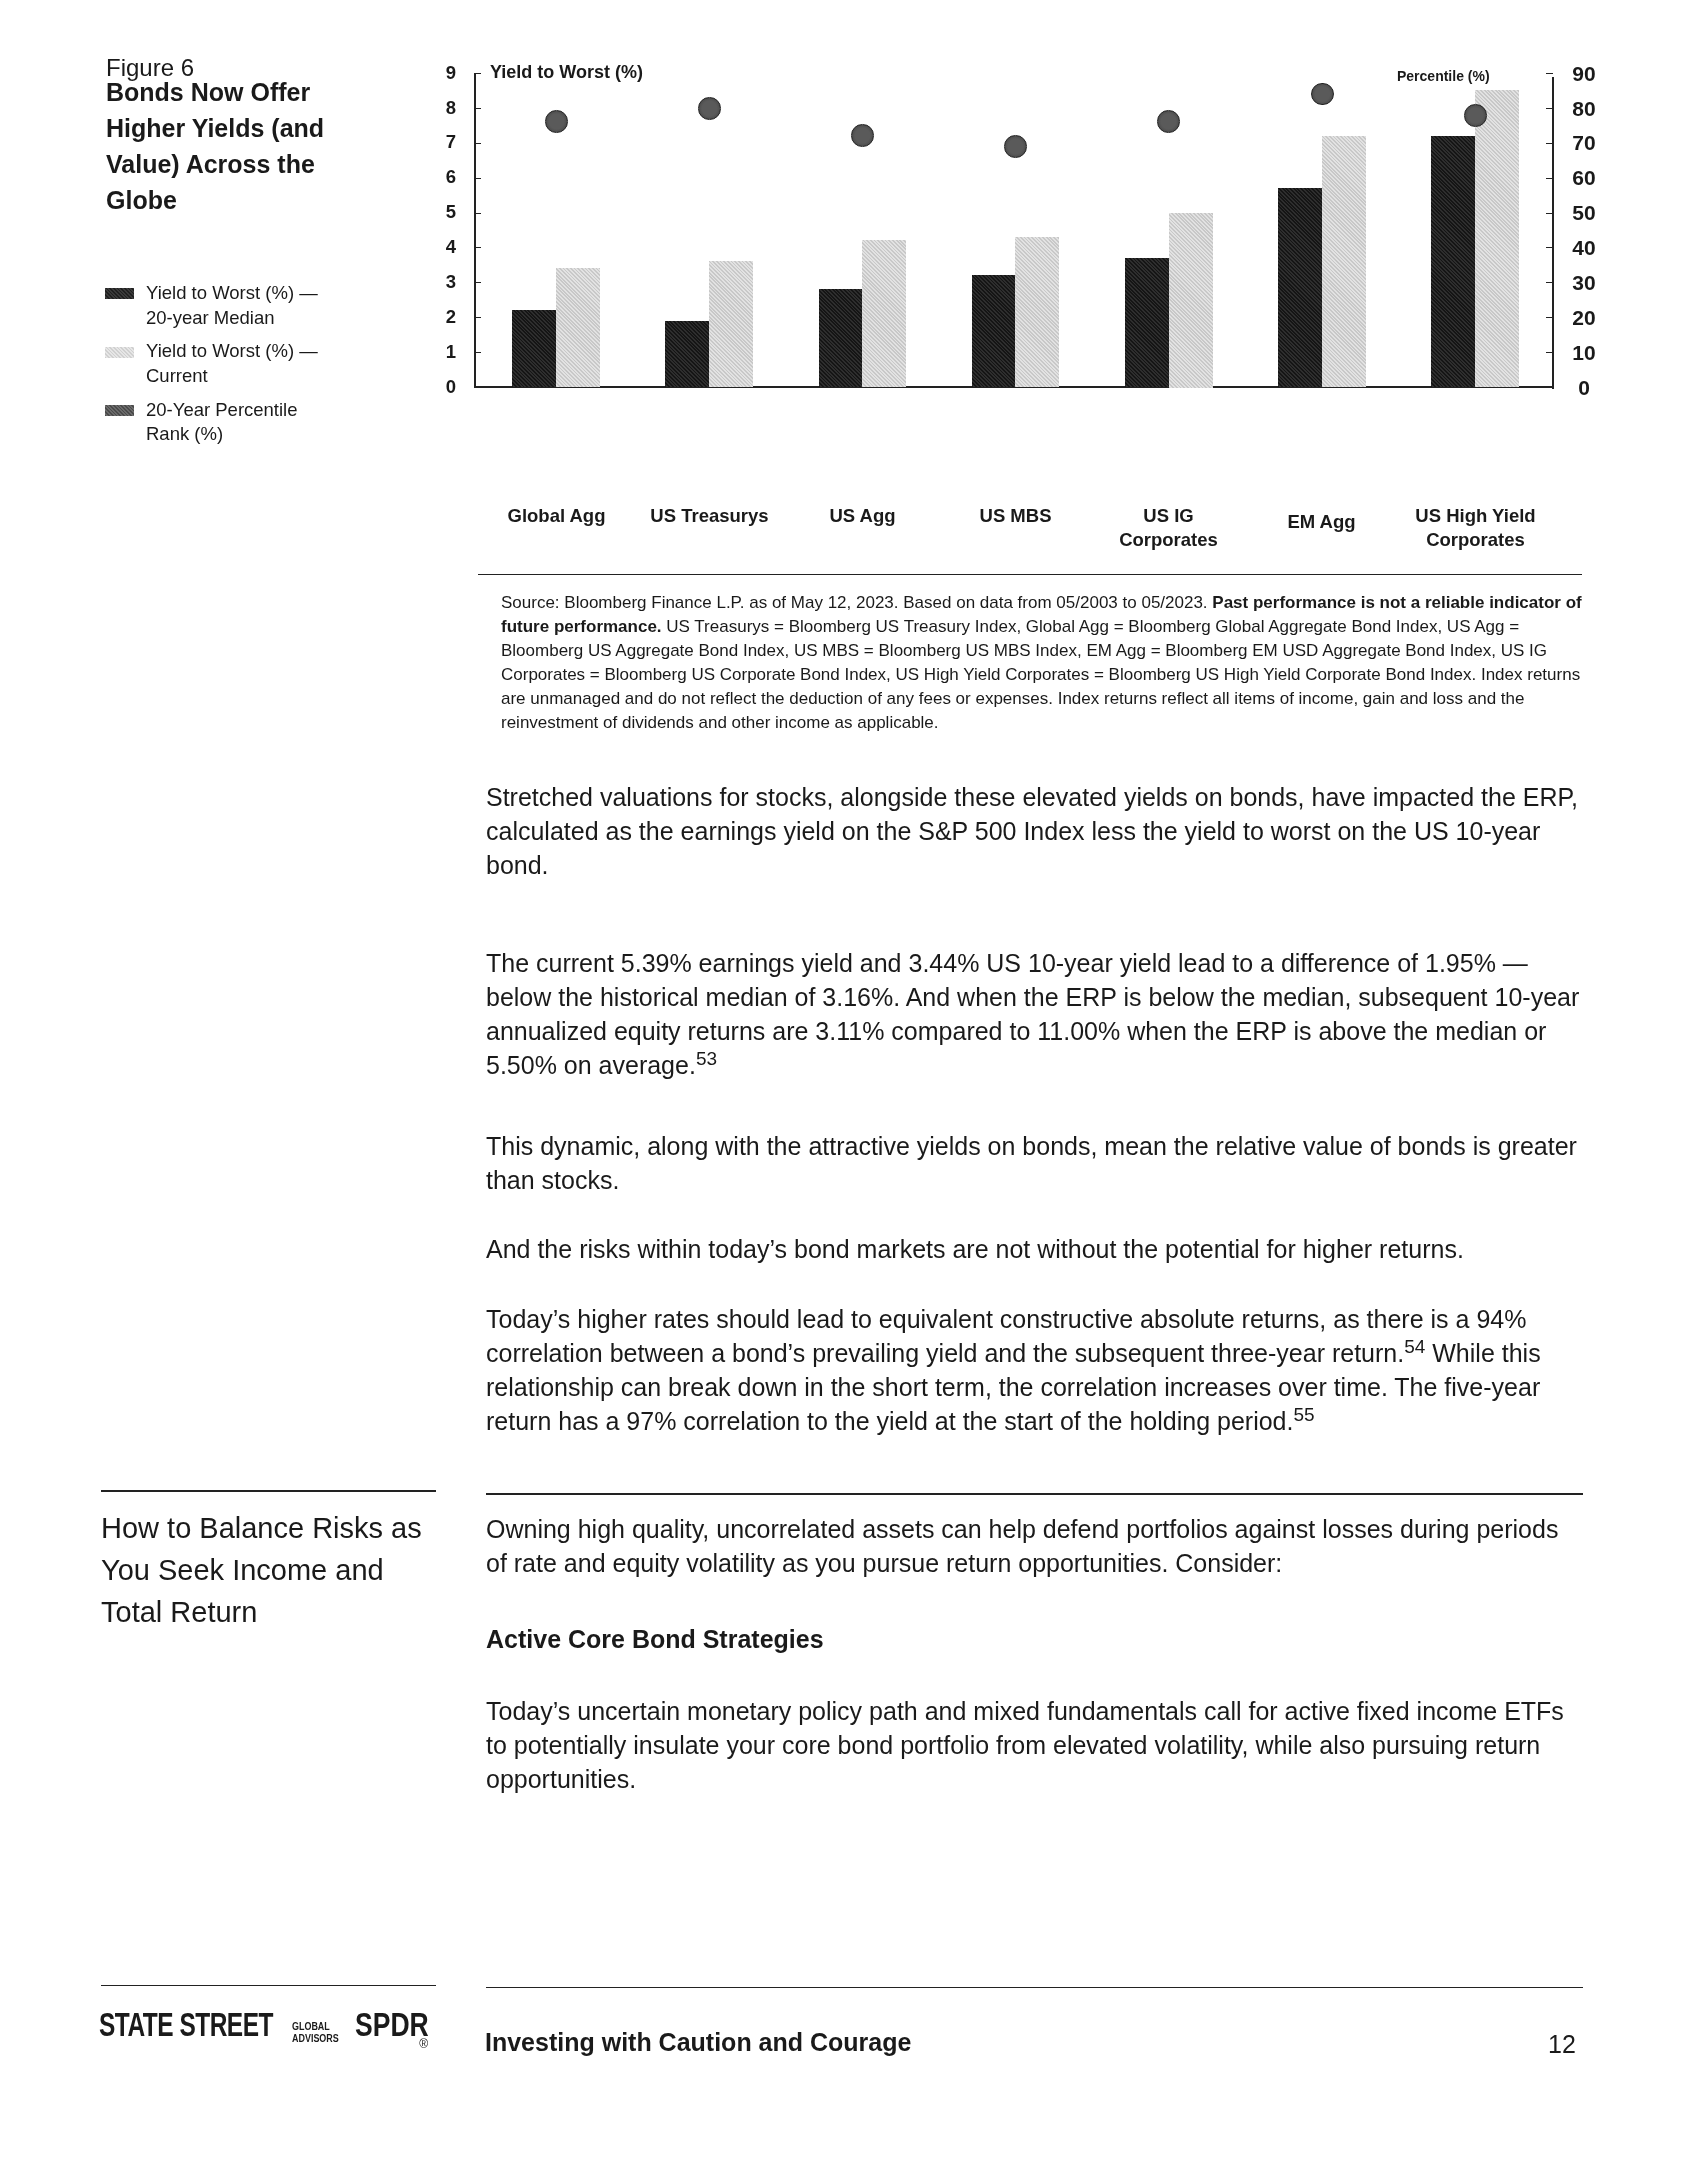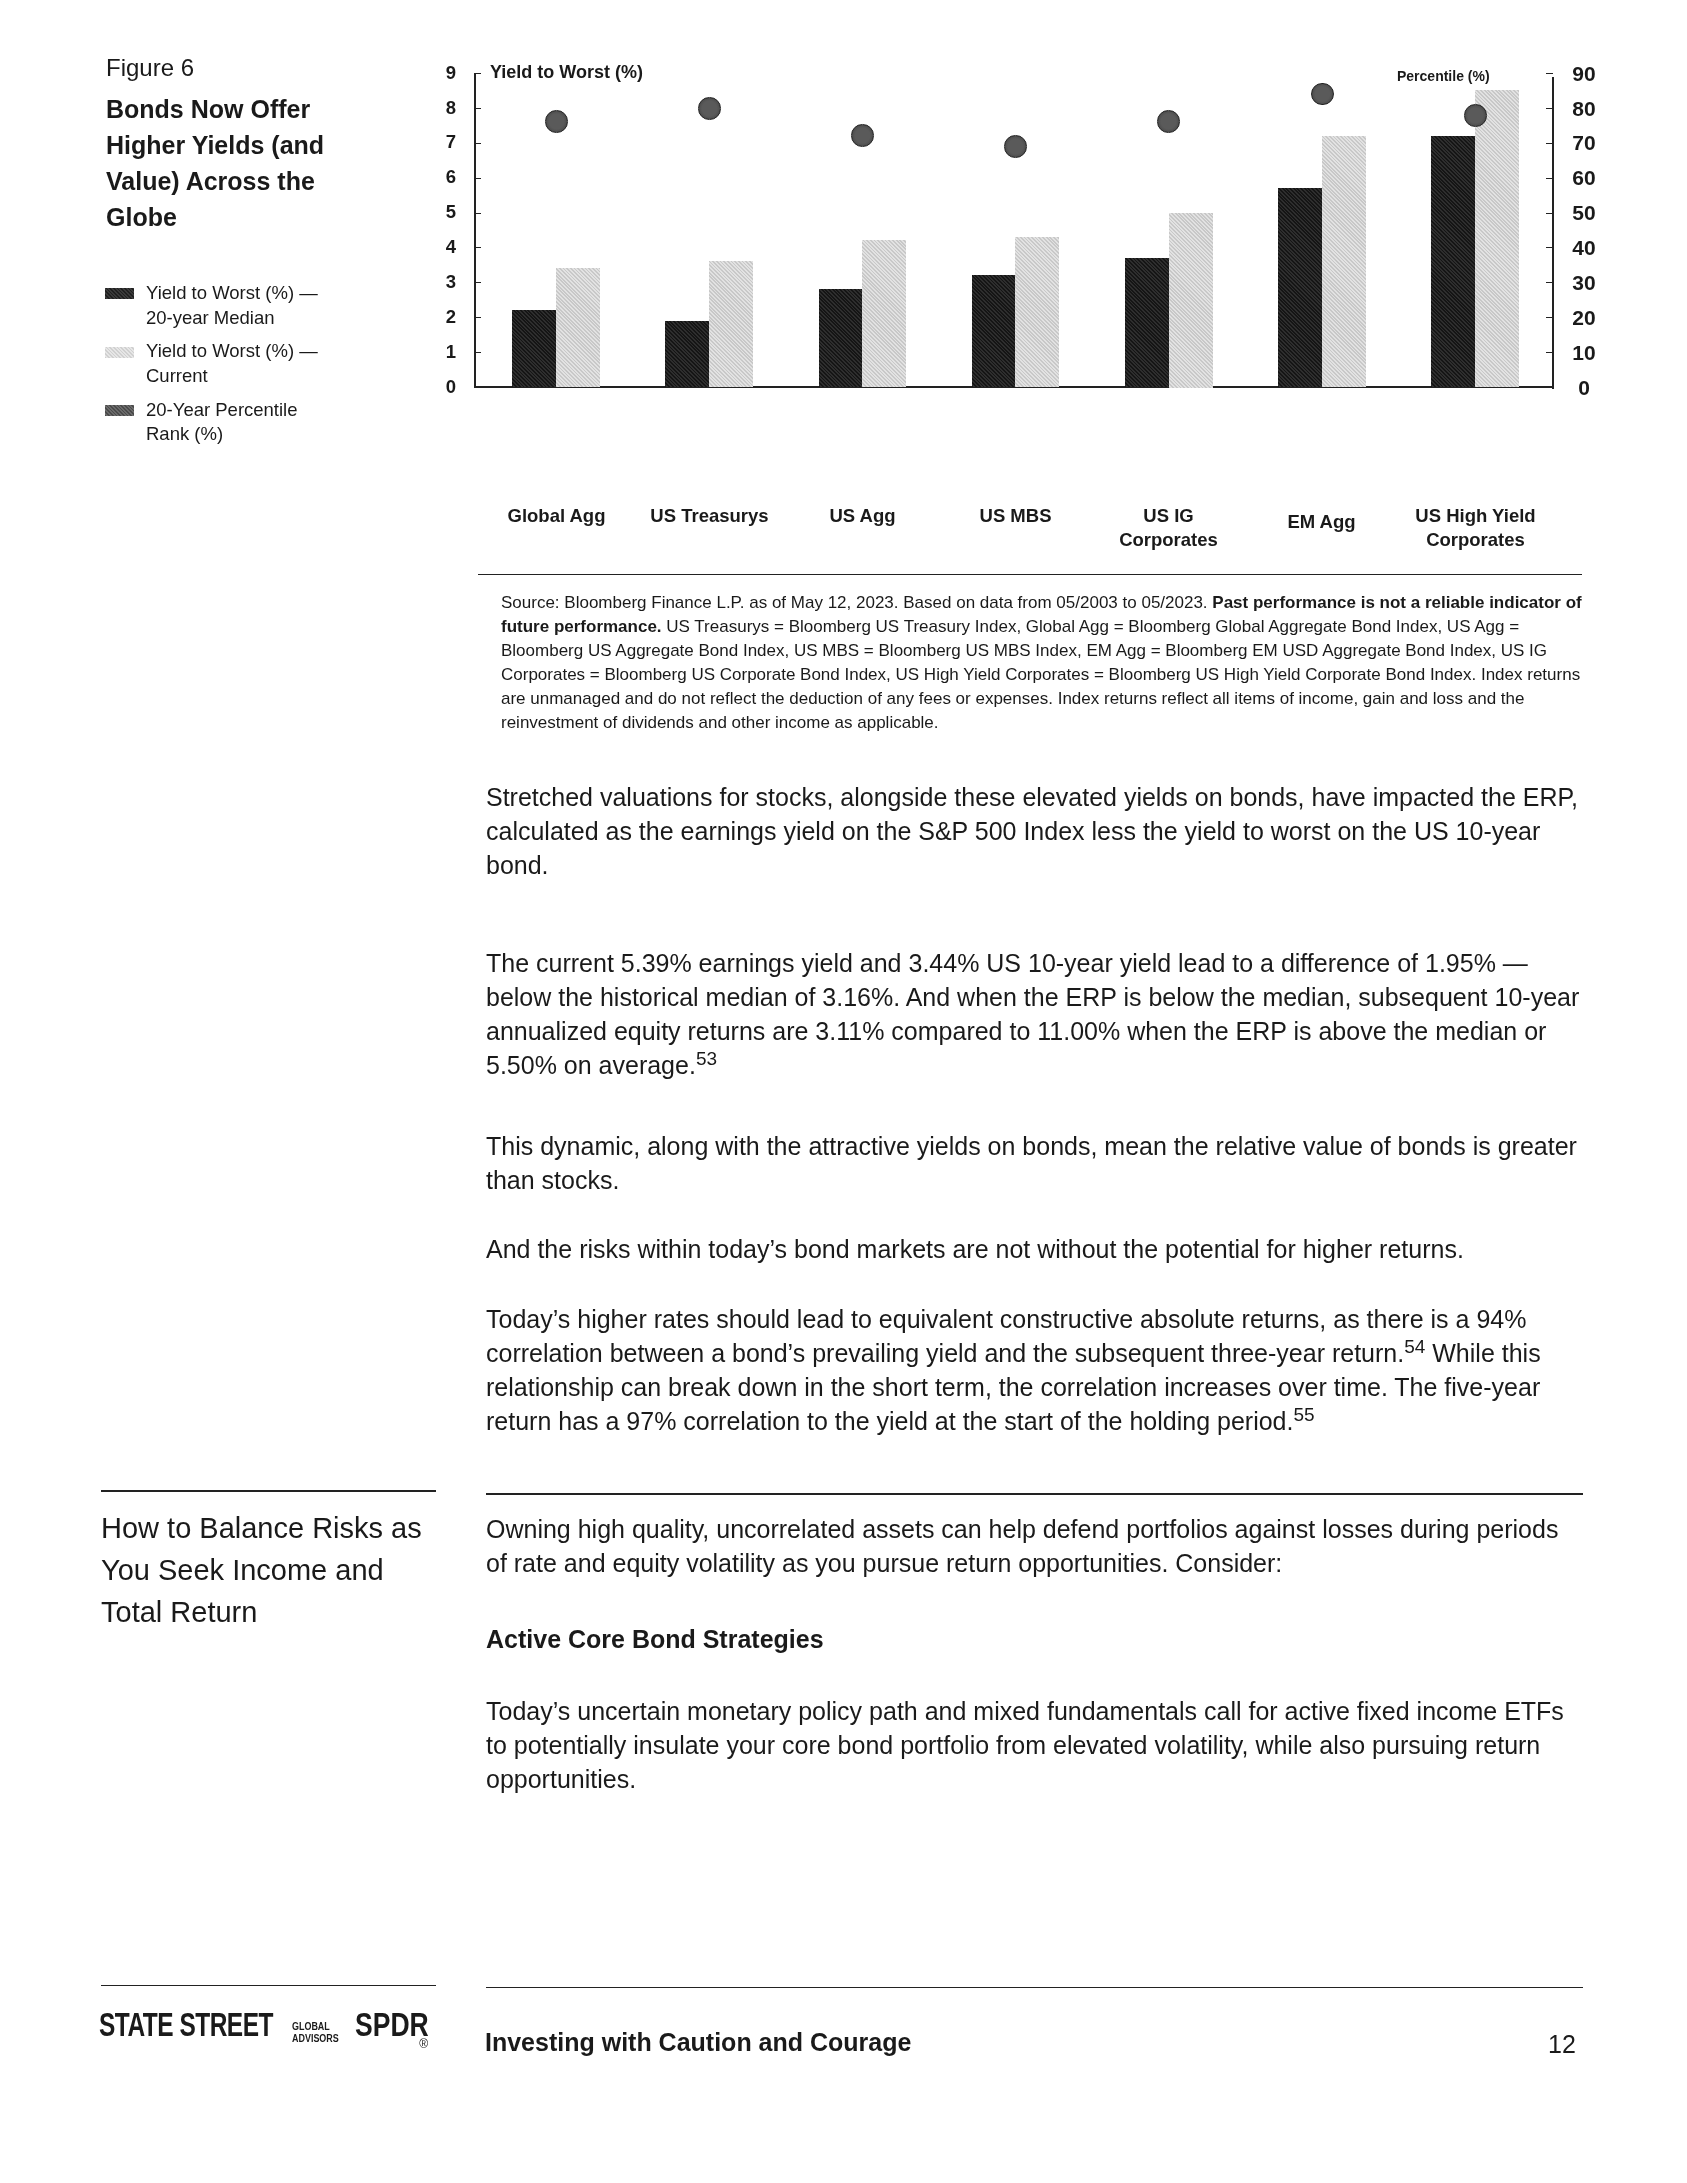--- a/index.html
+++ b/index.html
@@ -2,21 +2,21 @@
 <html style="font-size:10.6px"><head>
 <meta charset="utf-8">
 <style>
   html, body { margin: 0; padding: 0; }
   body {
     width: 1687px; height: 2183px; background: #ffffff; position: relative;
     font-family: "Liberation Sans", sans-serif; color: #1a1a1a; overflow: hidden;
   }
   .abs { position: absolute; }
   .fig-label { left: 106px; top: 54px; font-size: 24px; font-weight: 400; }
-  .fig-title { left: 106px; top: 91px; width: 278px; font-size: 25px; font-weight: 700; line-height: 36px; }
+  .fig-title { left: 106px; top: 74px; width: 278px; font-size: 25px; font-weight: 700; line-height: 36px; }
   .legend { left: 105px; top: 281px; width: 278px; }
   .legend-item { display: flex; align-items: flex-start; margin-bottom: 9.3px; }
   .swatch { width: 29px; height: 11.2px; margin-top: 7.3px; margin-right: 12px; flex: none; }
   .legend-text { font-size: 18.5px; line-height: 24.5px; width: 198px; }
   .sw-dark { background: repeating-linear-gradient(45deg,#202020 0 1.3px,#3a3a3a 1.3px 2.6px); }
   .sw-light { background: repeating-linear-gradient(45deg,#d0d0d0 0 1.3px,#e6e6e6 1.3px 2.6px); }
   .sw-mid { background: repeating-linear-gradient(45deg,#4a4a4a 0 1.3px,#6a6a6a 1.3px 2.6px); }
 
   .chart { left: 423px; top: 53px; width: 1191px; height: 516px; }
   .axis-left-line { position: absolute; left: 51px; top: 20px; width: 2px; height: 315px; background: #222; }

